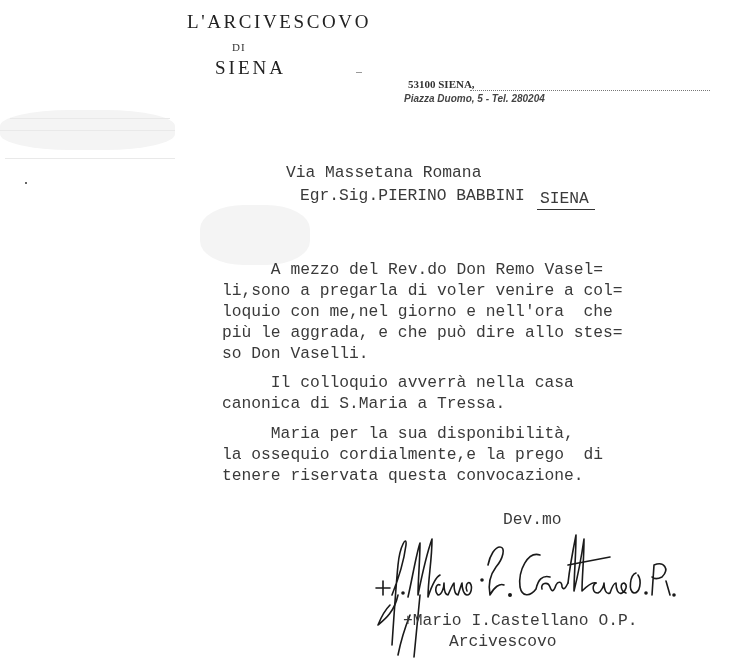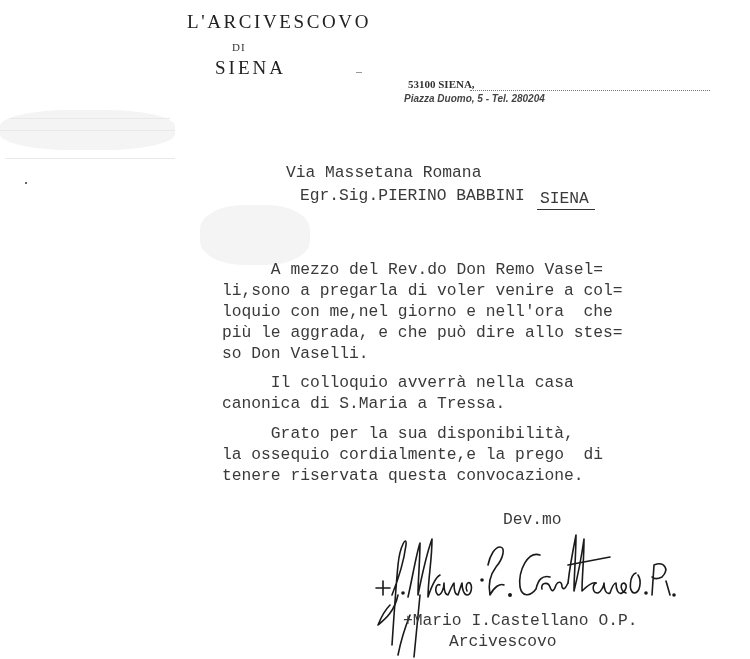--- a/index.html
+++ b/index.html
@@ -60,21 +60,21 @@
     <div class="abs mono typed" style="left:222px;top:281px;">li,sono a pregarla di voler venire a col=</div>
     <div class="abs mono typed" style="left:222px;top:302px;">loquio con me,nel giorno e nell'ora  che</div>
     <div class="abs mono typed" style="left:222px;top:323px;">più le aggrada, e che può dire allo stes=</div>
     <div class="abs mono typed" style="left:222px;top:344px;">so Don Vaselli.</div>
   </div>
   <div>
     <div class="abs mono typed" style="left:222px;top:373px;">     Il colloquio avverrà nella casa</div>
     <div class="abs mono typed" style="left:222px;top:394px;">canonica di S.Maria a Tressa.</div>
   </div>
   <div>
-    <div class="abs mono typed" style="left:222px;top:424px;">     Grato per la sua disponibilità,</div>
+    <div class="abs mono typed" style="left:222px;top:424px;">     Maria per la sua disponibilità,</div>
     <div class="abs mono typed" style="left:222px;top:445px;">la ossequio cordialmente,e la prego  di</div>
     <div class="abs mono typed" style="left:222px;top:466px;">tenere riservata questa convocazione.</div>
   </div>
 </div>
 
 <div>
   <div class="abs mono typed" style="left:503px;top:510px;">Dev.mo</div>
 
   <svg class="sig" width="340" height="140" viewBox="0 0 340 140" style="left:370px;top:525px;" fill="none" stroke="#1a1a1a" stroke-width="1.6" stroke-linecap="round" stroke-linejoin="round">
     <title>+ fr. Mario I. Castellano O.P.</title>

